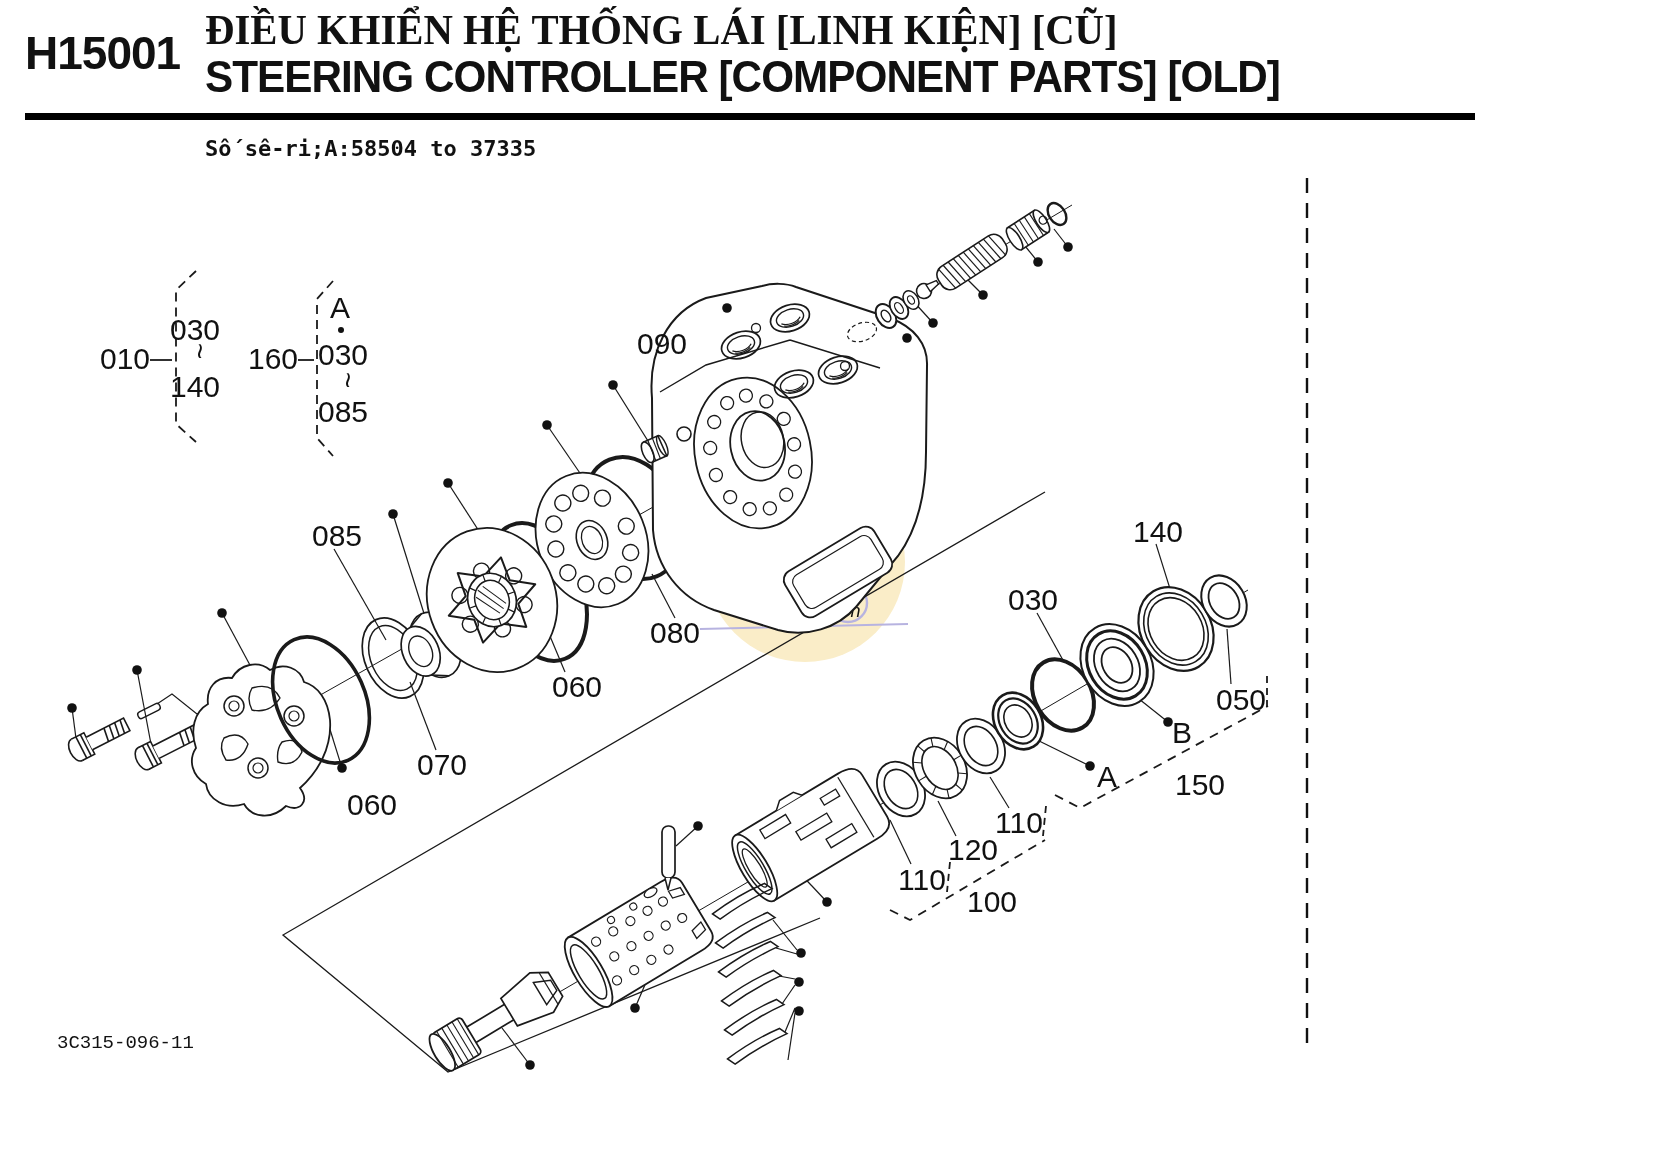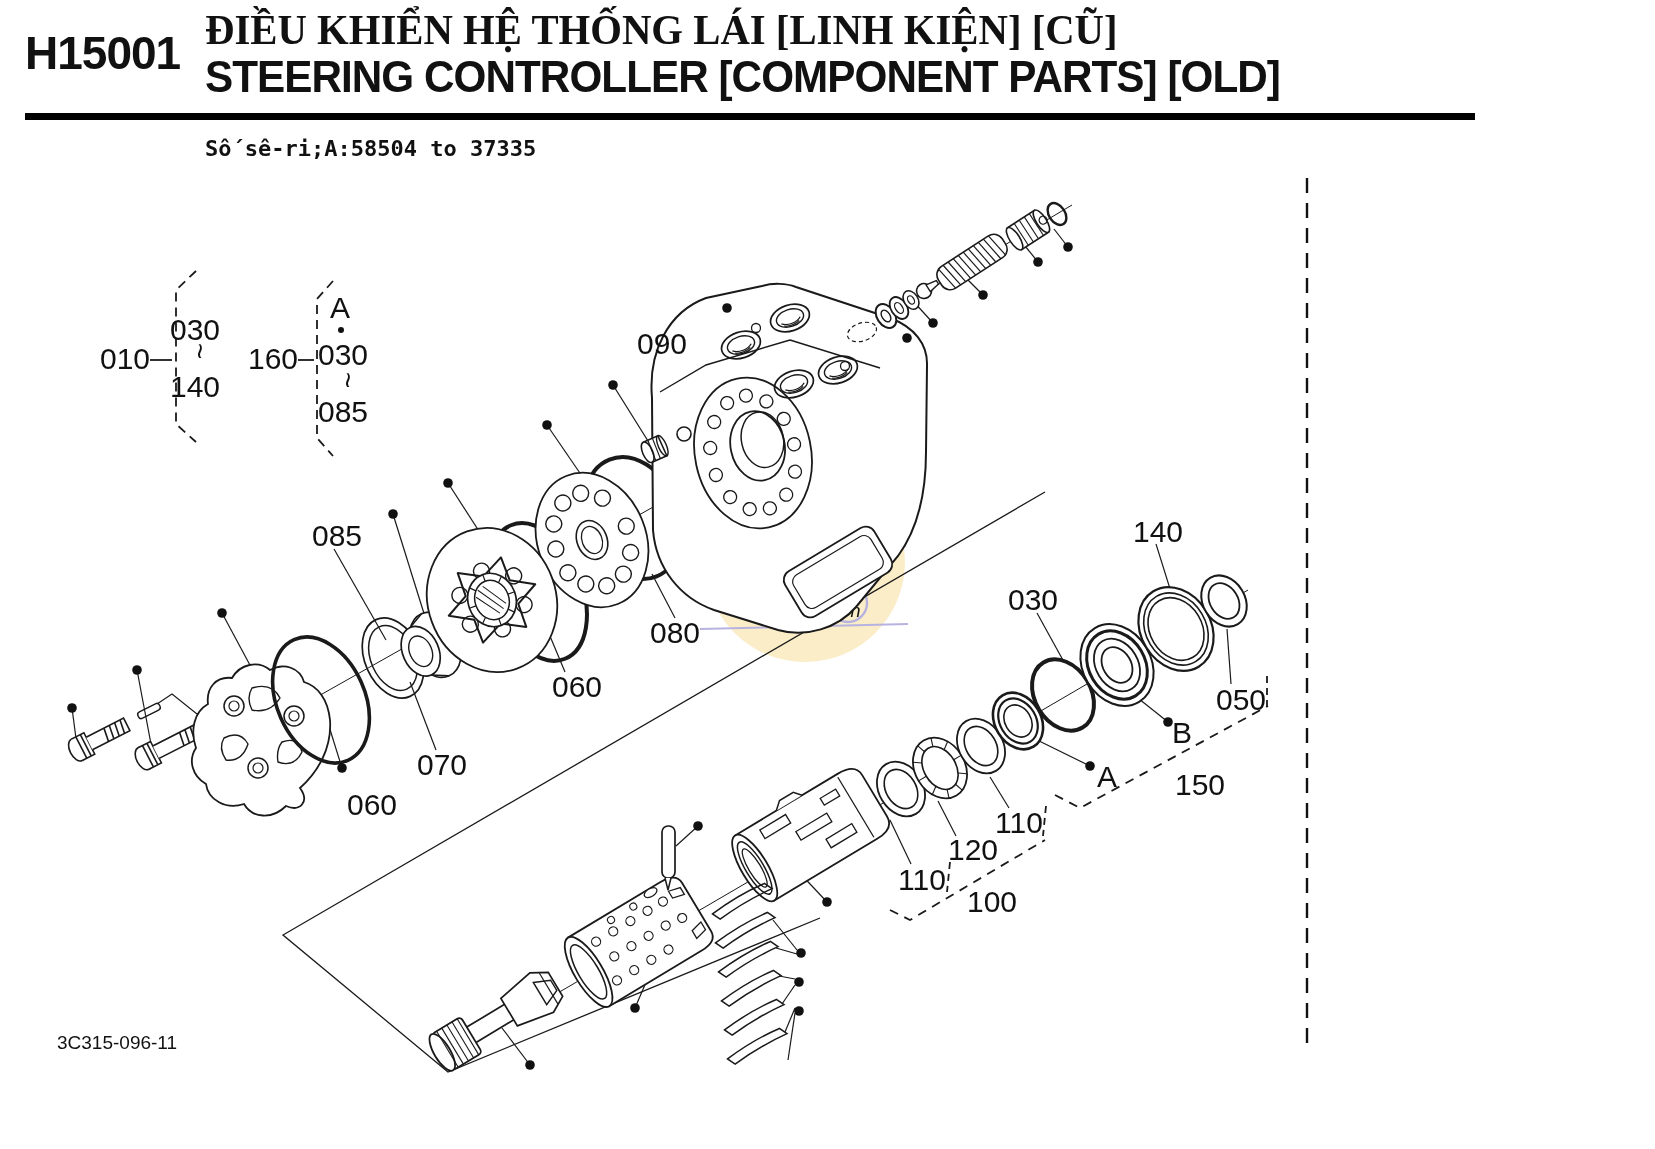--- a/index.html
+++ b/index.html
@@ -6,21 +6,21 @@
   .page{position:relative;width:1475px;height:1149px;background:#fff;overflow:hidden;
         font-family:"Liberation Sans",sans-serif;color:#111;}
   .hdr-code{position:absolute;left:25px;top:26px;font-size:46px;font-weight:bold;letter-spacing:-1px;}
   .hdr-vi{position:absolute;left:205px;top:6px;font-size:42px;font-weight:bold;
           font-family:"Liberation Serif",serif;white-space:nowrap;transform:scaleX(.97);transform-origin:left;}
   .hdr-en{position:absolute;left:205px;top:52px;font-size:44px;font-weight:bold;white-space:nowrap;
           letter-spacing:-1px;transform:scaleX(.96);transform-origin:left;}
   .hdr-rule{position:absolute;left:25px;top:113px;width:1517px;height:7px;background:#000;}
   .serial{position:absolute;left:205px;top:136px;font-family:"DejaVu Sans Mono",monospace;
           font-size:22px;font-weight:bold;white-space:nowrap;}
-  .fig-code{position:absolute;left:57px;top:1032px;font-family:Liberation Sans, sans-serif;font-size:19px;}
+  .fig-code{position:absolute;left:57px;top:1032px;font-family:Liberation Mono, monospace;font-size:19px;}
   .model-ref{position:absolute;left:1380px;top:1108px;width:265px;text-align:right;font-size:31px;}
   svg{position:absolute;left:0;top:0;}
   svg .ln{stroke:#1a1a1a;fill:none;}
   svg text{font-family:"Liberation Sans",sans-serif;fill:#111;}
 </style>
 </head>
 <body>
 
 <div class="page">
 

